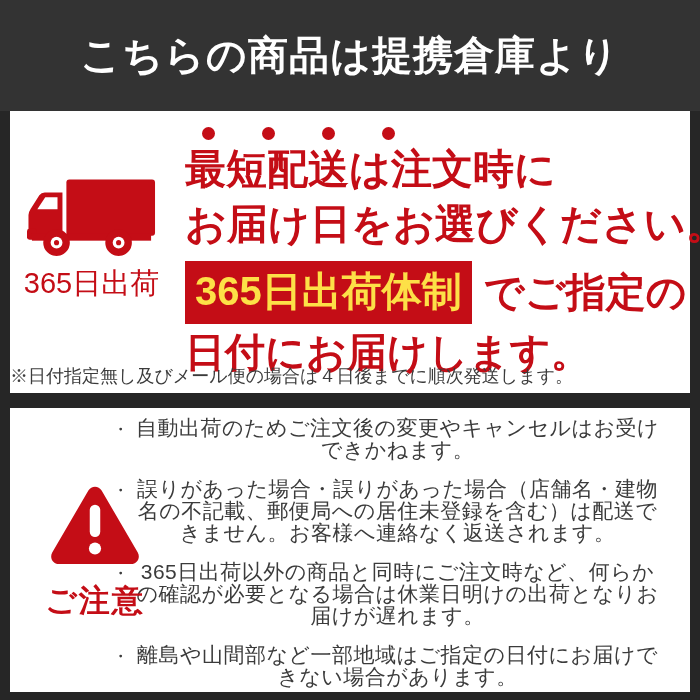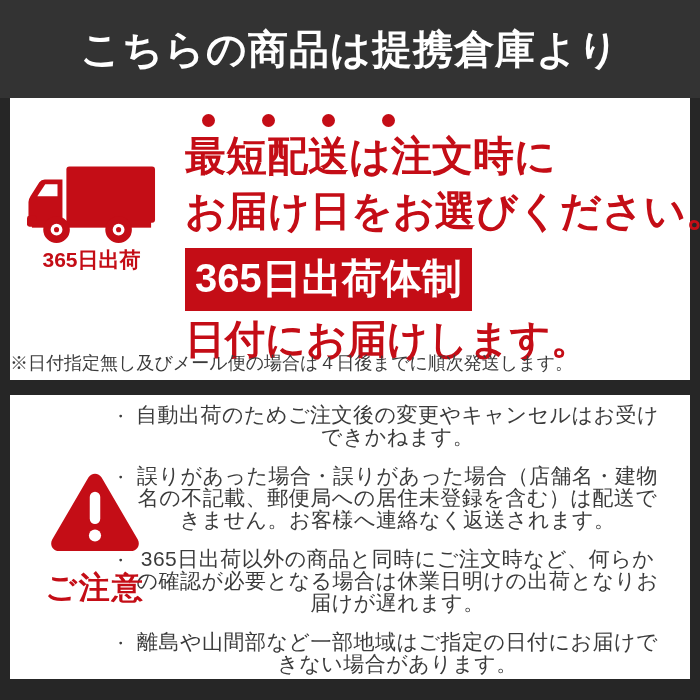--- a/index.html
+++ b/index.html
@@ -3,21 +3,21 @@
 <meta charset="utf-8">
 <style>
   html, body { margin: 0; padding: 0; }
   body {
     width: 700px; height: 700px;
     background: var(--page-bg, #262626);
     font-family: "Liberation Sans", sans-serif;
     overflow: hidden;
   }
   .header {
-    height: 98px;
+    height: 111px;
     background: var(--header-bg, #333333);
     color: #ffffff;
     display: flex; flex-direction: column; justify-content: center;
     text-align: center;
     font-weight: bold;
     font-size: 40px;
     line-height: 49px;
     letter-spacing: 1px;
   }
   .panel {
@@ -36,22 +36,23 @@
     padding-top: 68px;
     box-sizing: border-box;
   }
   .truck-svg {
     width: 130px; height: 80px;
     margin-left: -12px;
     color: var(--accent-red, #c40d16);
   }
   .truck-label {
     color: var(--accent-red, #c40d16);
-    font-weight: bold;
-    font-size: 21px;
+    font-weight: normal;
+    font-size: 29px;
+    margin-top: 5px;
     margin-left: -12px;
     white-space: nowrap;
   }
   .right-col {
     flex: 1;
     padding-top: 16px;
   }
   .dots {
     display: flex;
     gap: 47px;
@@ -75,21 +76,21 @@
     font-weight: bold;
     font-size: 40px;
     white-space: nowrap;
   }
   .tagline-line1 {
     margin-top: 9px;
     display: flex; align-items: center;
   }
   .badge {
     background: var(--accent-red, #c40d16);
-    color: #ffffff;
+    color: #fde047;
     padding: 3px 10px 5px 10px;
     margin-right: 12px;
     display: inline-block;
   }
   .tagline-line2 {
     margin-top: 7px;
     line-height: 42px;
   }
   .note {
     position: absolute;
@@ -175,20 +176,21 @@
       <span class="dot"></span>
       <span class="dot"></span>
     </div>
     <div class="headline">
       <div>最短配送は注文時に</div>
       <div>お届け日をお選びください。</div>
     </div>
     <div class="tagline">
       <div class="tagline-line1">
         <span class="badge">365日出荷体制</span>
+        <span>でご指定の</span>
       </div>
       <div class="tagline-line2">日付にお届けします。</div>
     </div>
   </div>
   <div class="note">※日付指定無し及びメール便の場合は４日後までに順次発送します。</div>
 </div>
 
 <div class="separator"></div>
 
 <div class="panel panel-bottom">

